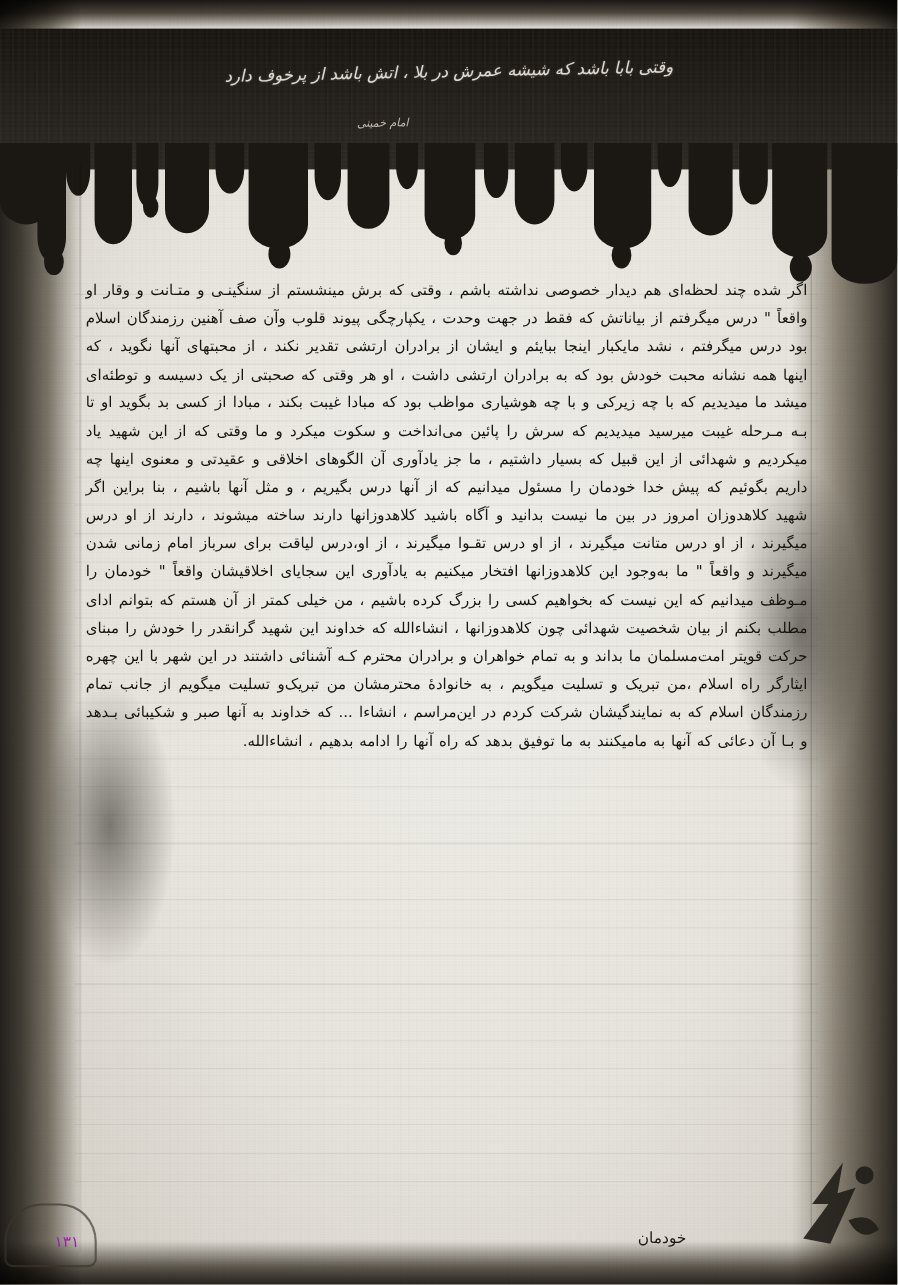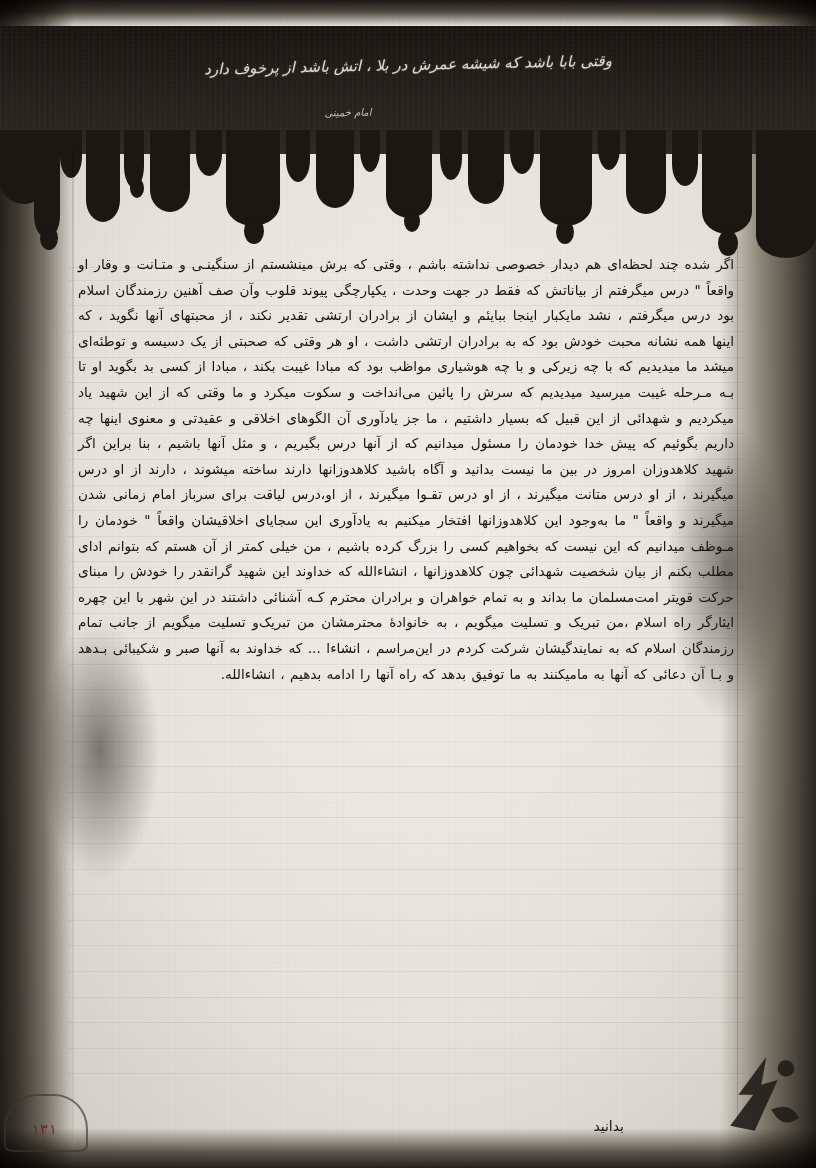--- a/index.html
+++ b/index.html
@@ -175,24 +175,22 @@
     bottom: 8px;
     font-size: 14px;
     color: #1a1712;
     letter-spacing: 2px;
   }
   .page-number {
     position: absolute;
     left: -62px;
     bottom: 4px;
     width: 56px;
-    text-align: center;
     font-size: 14px;
-    color: #7f1d1d;
-    font-family: Liberation Mono, monospace;
+    color: #a21caf;
   }
   .page-number-frame {
     position: absolute;
     left: -74px;
     bottom: -10px;
     width: 80px;
     height: 54px;
     border: 2px solid #3a352d;
     border-radius: 40% 40% 10% 10% / 60% 60% 12% 12%;
     opacity: .65;
@@ -287,21 +285,21 @@
 
   <div class="smudge" style="left:40px; top:620px; width:120px; height:260px;"></div>
   <div class="smudge" style="right:30px; top:420px; width:120px; height:300px;"></div>
 
   <div class="text-area">
     <div class="ghost-lines"></div>
     <div class="body-text">اگر شده چند لحظه‌ای هم دیدار خصوصی نداشته باشم ، وقتی که برش مینشستم از سنگینـی و متـانت و وقار او واقعاً " درس میگرفتم از بیاناتش که فقط در جهت وحدت ، یکپارچگی پیوند قلوب وآن صف آهنین رزمندگان اسلام بود درس میگرفتم ، نشد مایکبار اینجا ببایئم و ایشان از برادران ارتشی تقدیر نکند ، از محبتهای آنها نگوید ، که اینها همه نشانه محبت خودش بود که به برادران ارتشی داشت ، او هر وقتی که صحبتی از یک دسیسه و توطئه‌ای میشد ما میدیدیم که با چه زیرکی و با چه هوشیاری مواظب بود که مبادا غیبت بکند ، مبادا از کسی بد بگوید او تا بـه مـرحله غیبت میرسید میدیدیم که سرش را پائین می‌انداخت و سکوت میکرد و ما وقتی که  از این شهید یاد میکردیم و شهدائی از این قبیل که بسیار داشتیم ، ما جز یادآوری آن الگوهای اخلاقی و عقیدتی و معنوی اینها چه داریم بگوئیم که پیش خدا خودمان را مسئول میدانیم که از آنها درس بگیریم ، و مثل آنها باشیم ، بنا براین اگر شهید کلاهدوزان امروز در بین ما نیست بدانید و آگاه باشید کلاهدوزانها دارند ساخته میشوند ، دارند از او درس میگیرند ، از او درس متانت میگیرند ، از او درس تقـوا میگیرند ، از او،درس لیاقت برای سرباز امام زمانی شدن میگیرند و واقعاً " ما به‌وجود این کلاهدوزانها افتخار میکنیم به یادآوری این سجایای اخلاقیشان واقعاً " خودمان را مـوظف میدانیم که این نیست که بخواهیم کسی را بزرگ کرده باشیم ، من خیلی کمتر از آن هستم که بتوانم ادای مطلب بکنم از بیان شخصیت شهدائی چون کلاهدوزانها ، انشاءالله که خداوند این شهید گرانقدر را خودش را مبنای حرکت قویتر امت‌مسلمان ما بداند و به تمام خواهران و برادران محترم کـه آشنائی داشتند در این شهر با این چهره ایثارگر راه اسلام ،من تبریک و تسلیت میگویم ، به خانواده‌ٔ محترمشان من تبریک‌و تسلیت میگویم از جانب تمام رزمندگان اسلام که به نمایندگیشان شرکت کردم در این‌مراسم ، انشاء‌ا ... که خداوند به آنها صبر و شکیبائی بـدهد و بـا آن دعائی که آنها به مامیکنند به ما توفیق بدهد که راه آنها را ادامه بدهیم ، انشاءالله.</div>
   </div>
 
   <div class="footer">
-    <div class="salam">بدانید</div>
+    <div class="salam">خودمان</div>
     <div class="page-number-frame"></div>
     <div class="page-number">۱۳۱</div>
   </div>
 
   <svg class="corner-orn" viewBox="0 0 100 100">
     <path d="M10 90 L38 52 L20 52 L54 6 L48 40 L68 34 L40 96 Z" fill="#211e19"></path>
     <circle cx="78" cy="20" r="10" fill="#211e19"></circle>
     <path d="M60 70 q24 -10 34 10 q-20 16 -34 -10 Z" fill="#211e19"></path>
   </svg>
 

